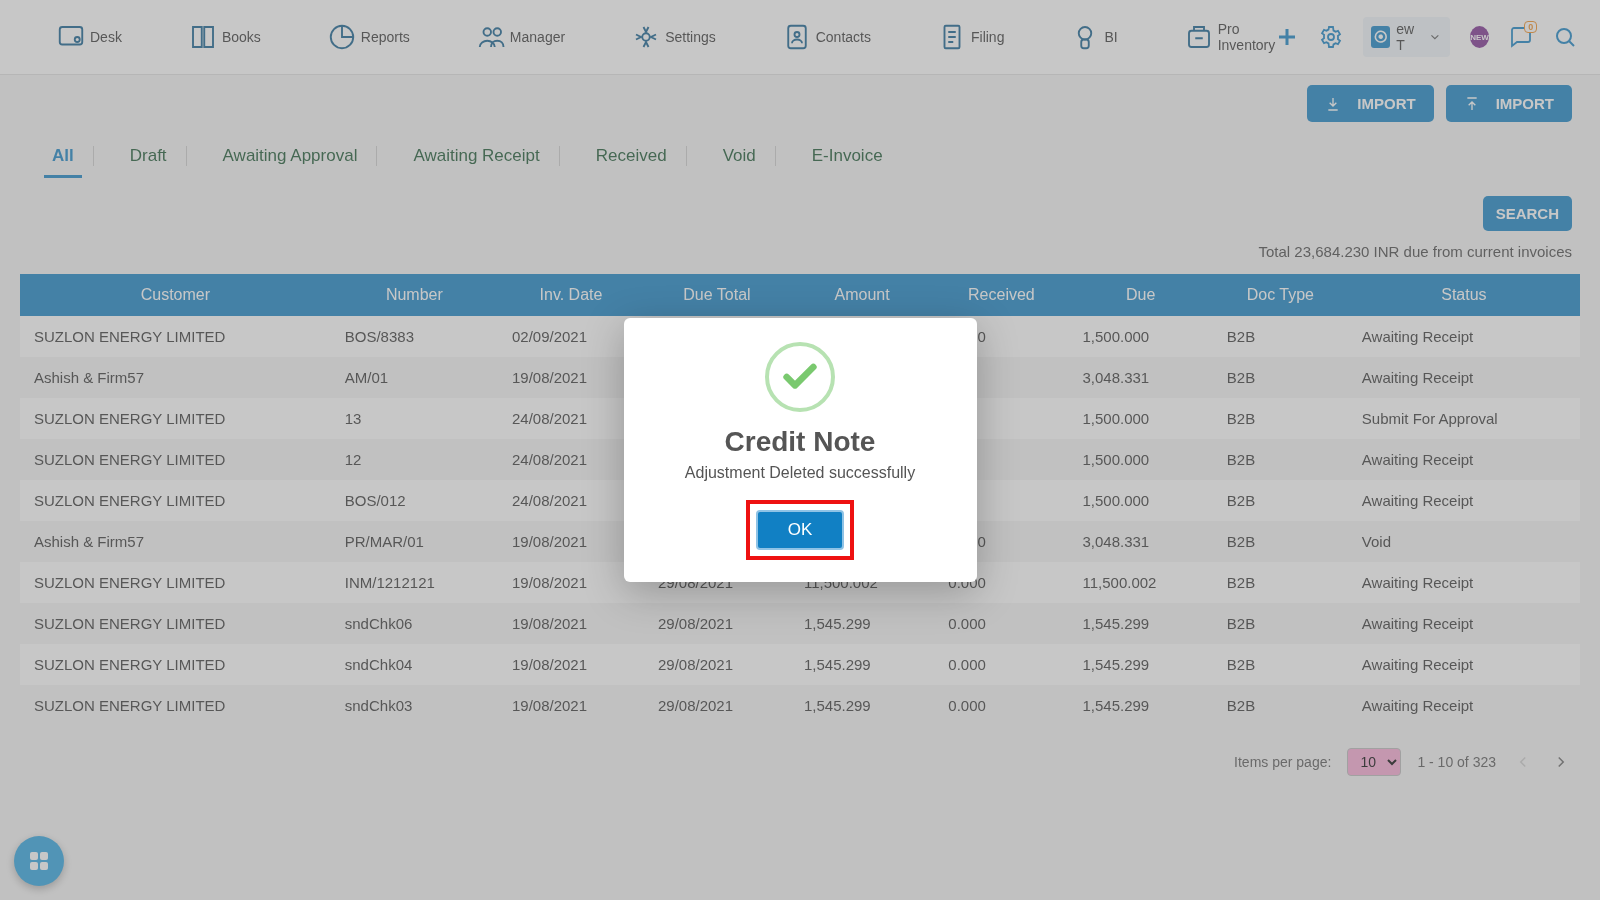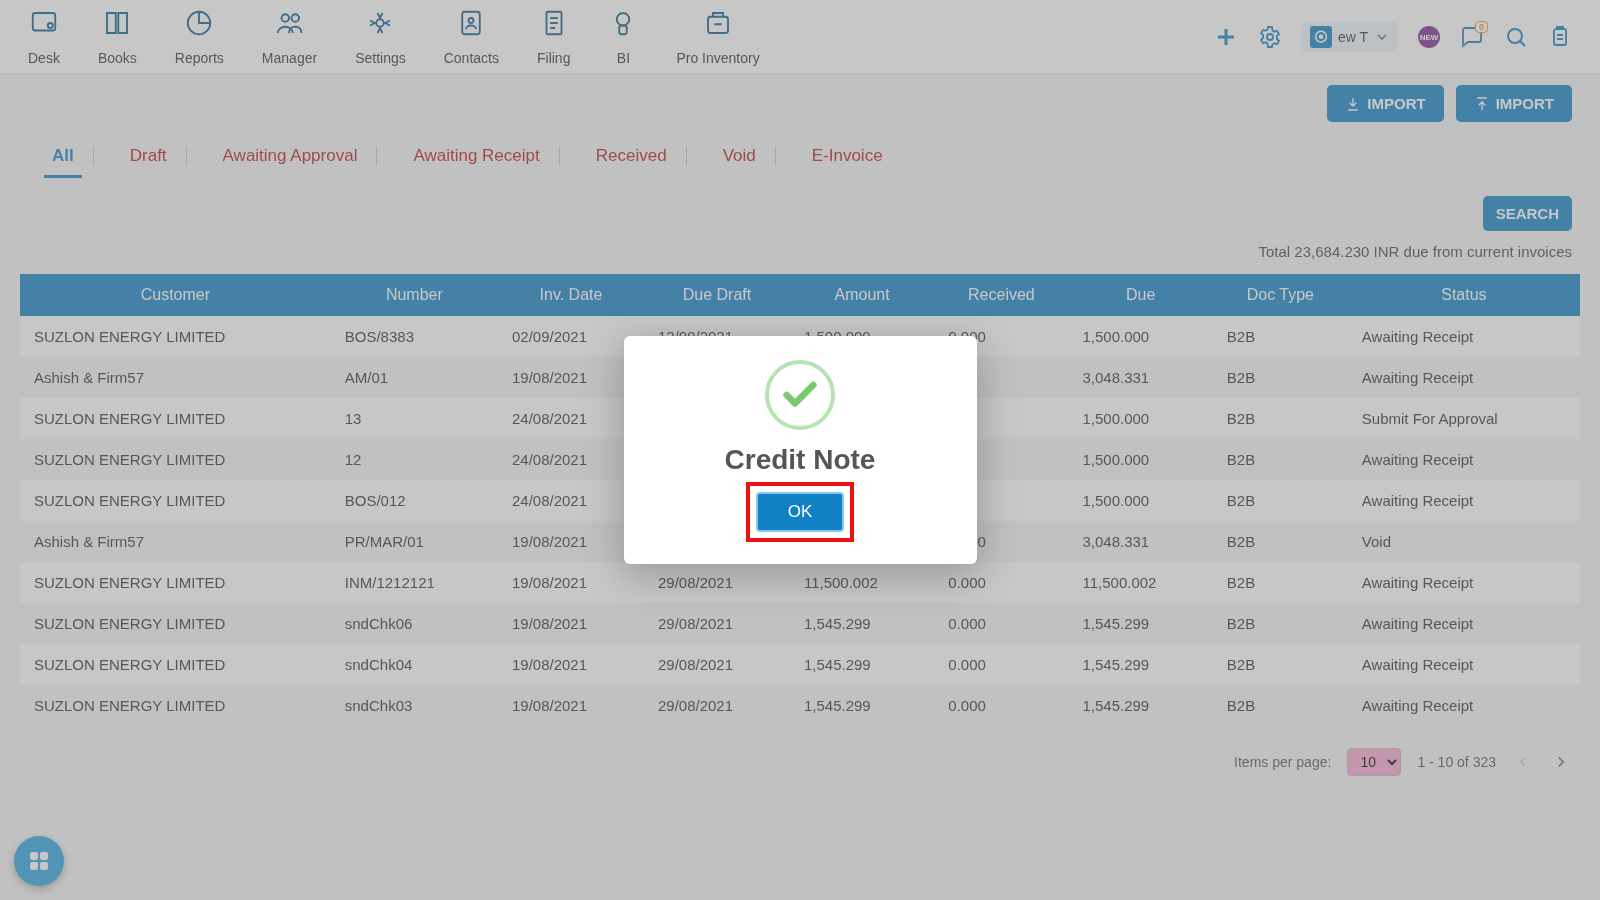--- a/index.html
+++ b/index.html
@@ -2,43 +2,43 @@
 <html><head>
 <meta charset="utf-8">
 <style>
   * { box-sizing: border-box; margin: 0; padding: 0; }
   html, body { width: 1600px; height: 900px; font-family: Arial, Helvetica, sans-serif; overflow: hidden; background:#f5f5f5;}
   body { position: relative; }
 
   
   .topbar { height: 75px; background: #fff; display: flex; align-items: center; padding: 0 28px; border-bottom: 1px solid #e0e0e0;}
   .topnav { display: flex; gap: 38px; flex: 1; }
-  .topnav-item { display:flex; flex-direction:column; align-items:center; gap:12px; cursor:pointer;}
+  .topnav-item { display:flex; flex-direction:row; align-items:center; gap:4px; cursor:pointer;margin-left:28px;}
   .topnav-item .ic { width:30px; height:30px; display:flex; align-items:center; justify-content:center;}
   .topnav-item .ic svg { width:30px; height:30px; stroke:#0d5c8c; fill:none; stroke-width:1.5;}
   .topnav-item .lbl { font-size:14px; color:#333; font-weight:500;}
 
   .toptools { display:flex; align-items:center; gap:20px;}
   .toptools .ic { width:24px; height:24px; display:flex; align-items:center; justify-content:center;}
   .toptools .ic svg { width:24px; height:24px; }
   .orgchip { display:flex; align-items:center; gap:6px; background:#eef4f9; border-radius:4px; padding:4px 8px; font-size:14px; color:#333;}
   .orgchip .sq { width:22px; height:22px; background:#1180c4; border-radius:3px; display:flex; align-items:center; justify-content:center;}
   .orgchip .sq span{color:#fff; font-size:14px; font-weight:bold;}
   .orgchip svg { width:16px; height:16px; stroke:#555;}
   .badge-new { width:22px; height:22px; border-radius:50%; background:#7a2d8f; display:flex; align-items:center; justify-content:center; color:#fff; font-size:8px; font-weight:bold;}
 
   
   .content { padding: 10px 20px 20px 20px; }
 
   .toprow { display:flex; justify-content:flex-end; gap:12px; margin-bottom:14px; padding-right:8px;}
-  .btn { background:#1180c4; color:#fff; border:none; border-radius:5px; padding:10px 18px; font-size:15px; font-weight:600; display:flex; align-items:center; gap:6px; cursor:pointer;justify-content:space-between;}
+  .btn { background:#1180c4; color:#fff; border:none; border-radius:5px; padding:10px 18px; font-size:15px; font-weight:600; display:flex; align-items:center; gap:16px; cursor:pointer;justify-content:space-between;}
   .btn svg { width:16px; height:16px; stroke:#fff; fill:none; stroke-width:2;}
 
   .tabs { display:flex; gap:16px; border-bottom: none; padding-left:12px;align-items:flex-end;}
-  .tab { padding:10px 20px; font-size:17px; color:#b91c1c; cursor:pointer; position:relative;}
+  .tab { padding:10px 20px; font-size:17px; color:#14532d; cursor:pointer; position:relative;}
   .tab.active { color:#1180c4; font-weight:600; }
   .tab.active::after { content:''; position:absolute; left:12px; right:12px; bottom:-2px; height:3px; background:#1180c4;}
   .tab:not(:last-child)::before { content:''; position:absolute; right:0; top:10px; bottom:10px; width:1px; background:#ccc;}
 
   .searchrow { display:flex; justify-content:flex-end; margin-top:20px; padding-right:8px;}
   .searchbtn { background:#1180c4; color:#fff; border:none; border-radius:5px; padding:9px 13px; font-size:15px; font-weight:600; cursor:pointer;}
 
   .summary { text-align:right; font-size:15px; color:#444; margin-top:12px; padding-right:8px;}
 
   .table { width:100%; border-collapse:collapse; margin-top:14px;}
@@ -233,21 +233,21 @@
   </div>
 
   <div class="summary">Total 23,684.230 INR due from current invoices</div>
 
   <table class="table">
     <thead>
         <tr id="theadrow">
           <th>Customer</th>
           <th>Number</th>
           <th>Inv. Date</th>
-          <th>Due Draft</th>
+          <th>Due Total</th>
           <th>Amount</th>
           <th>Received</th>
           <th>Due</th>
           <th>Doc Type</th>
           <th>Status</th>
         </tr>
       </thead>
     <tbody id="tbody">
         <tr>
           <td class="linkish">SUZLON ENERGY LIMITED</td>
@@ -390,17 +390,18 @@
 </div>
 
 <div class="overlay">
   <div class="modal">
     <div class="check">
       <svg viewBox="0 0 24 24">
           <path d="M4 12l5 5L20 6"></path>
         </svg>
     </div>
     <h2>Credit Note</h2>
+    <p>Adjustment Deleted successfully</p>
     <span class="okwrap">
       <button class="okbtn">OK</button>
     </span>
   </div>
 </div>
 
 </body></html>

